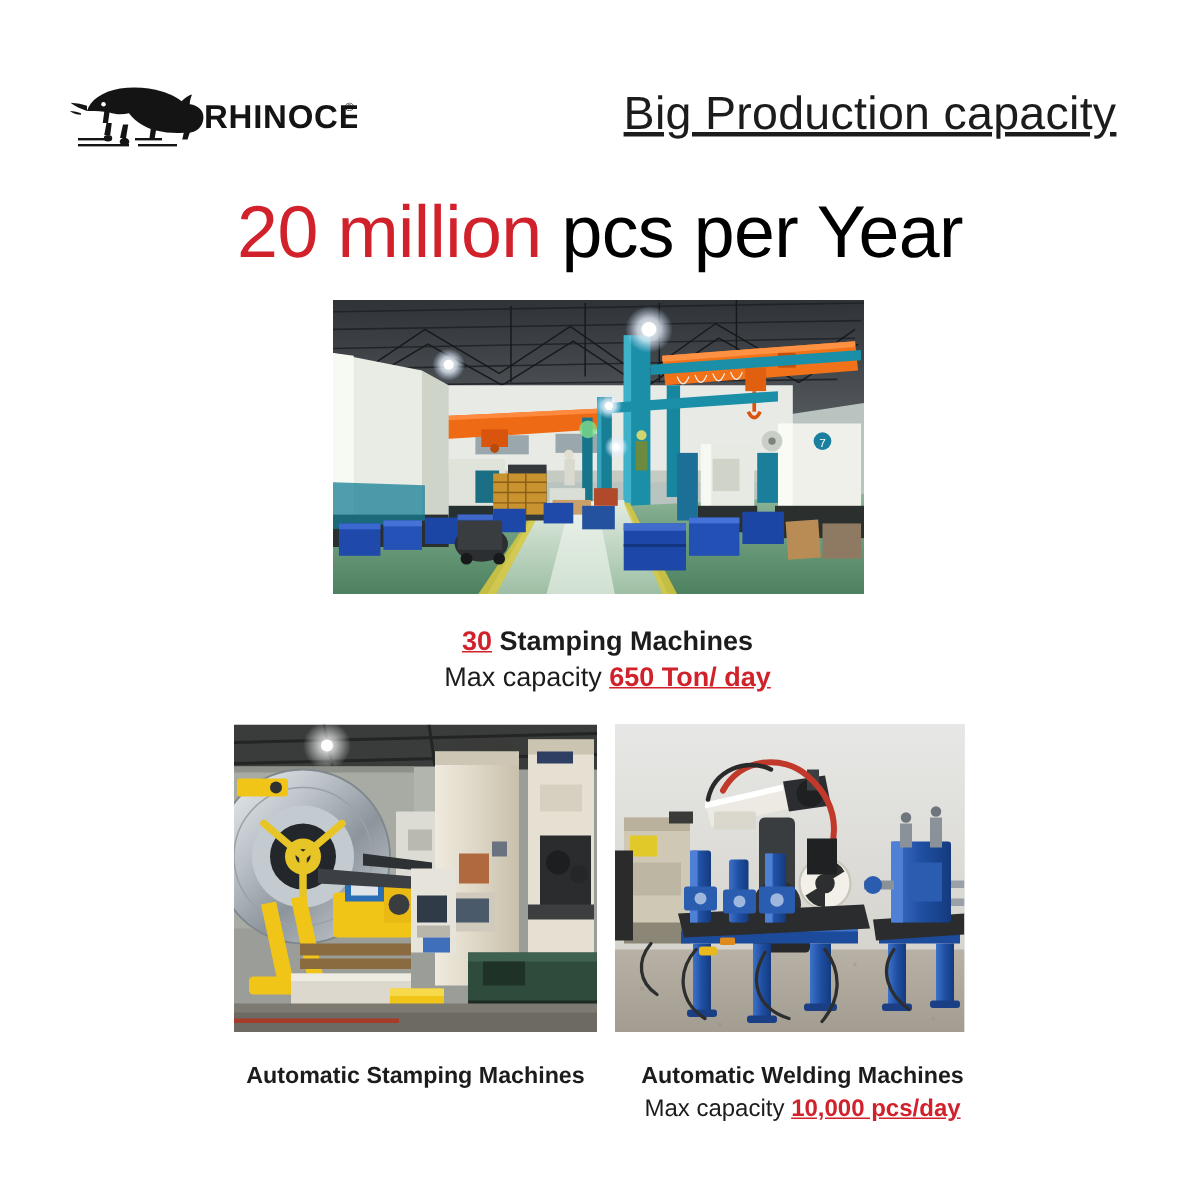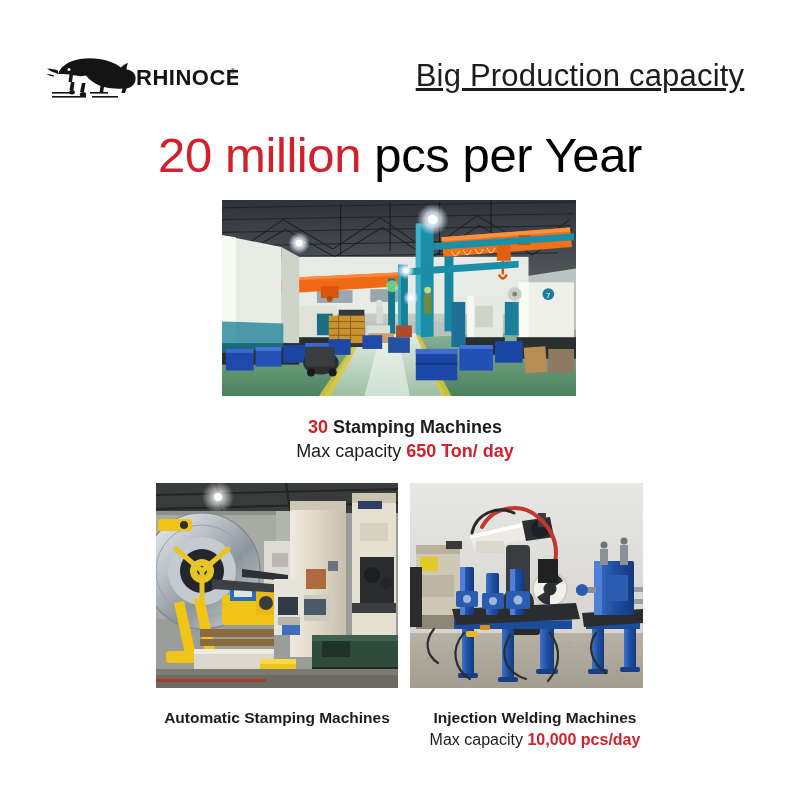--- a/index.html
+++ b/index.html
@@ -118,20 +118,21 @@
   }
   .caption .cap-line2 {
     display: block;
     font-size: 17px;
     line-height: 24px;
     color: #1c1c1c;
   }
   .caption .red {
     color: #d1212b;
     font-weight: bold;
+    text-decoration: underline;
   }
   .caption .reg {
     font-weight: normal;
   }
 
   .caption-main {
     left: 205px;
     top: 415px;
     width: 400px;
   }
@@ -623,17 +624,17 @@
 
       <rect x="70" y="142" width="10" height="5" rx="1" fill="#e08a1c"></rect>
     </svg>
   </div>
 
   <div class="caption caption-stamp">
     <span class="cap-line1">Automatic Stamping Machines</span>
   </div>
 
   <div class="caption caption-weld">
-    <span class="cap-line1">Injection Welding Machines</span>
+    <span class="cap-line1">Automatic Welding Machines</span>
     <span class="cap-line2"><span class="reg">Max capacity </span><span class="red">10,000 pcs/day</span></span>
   </div>
 
 </div>
 
 </body></html>

